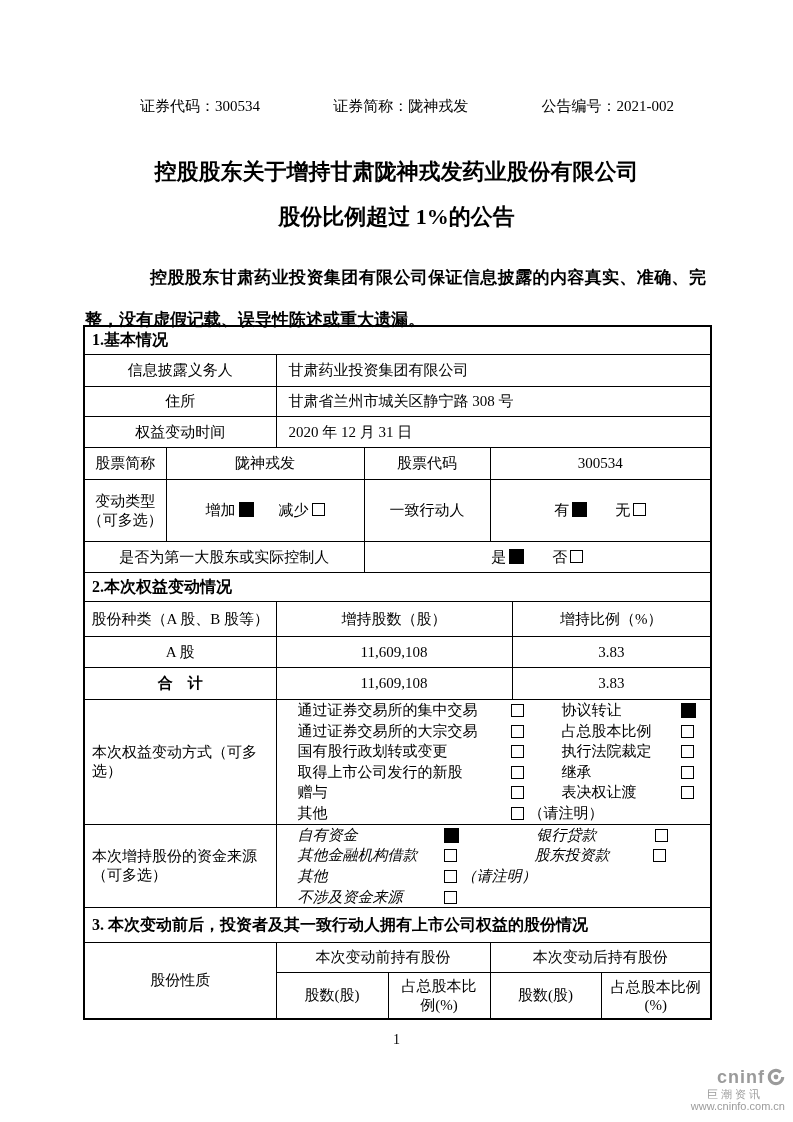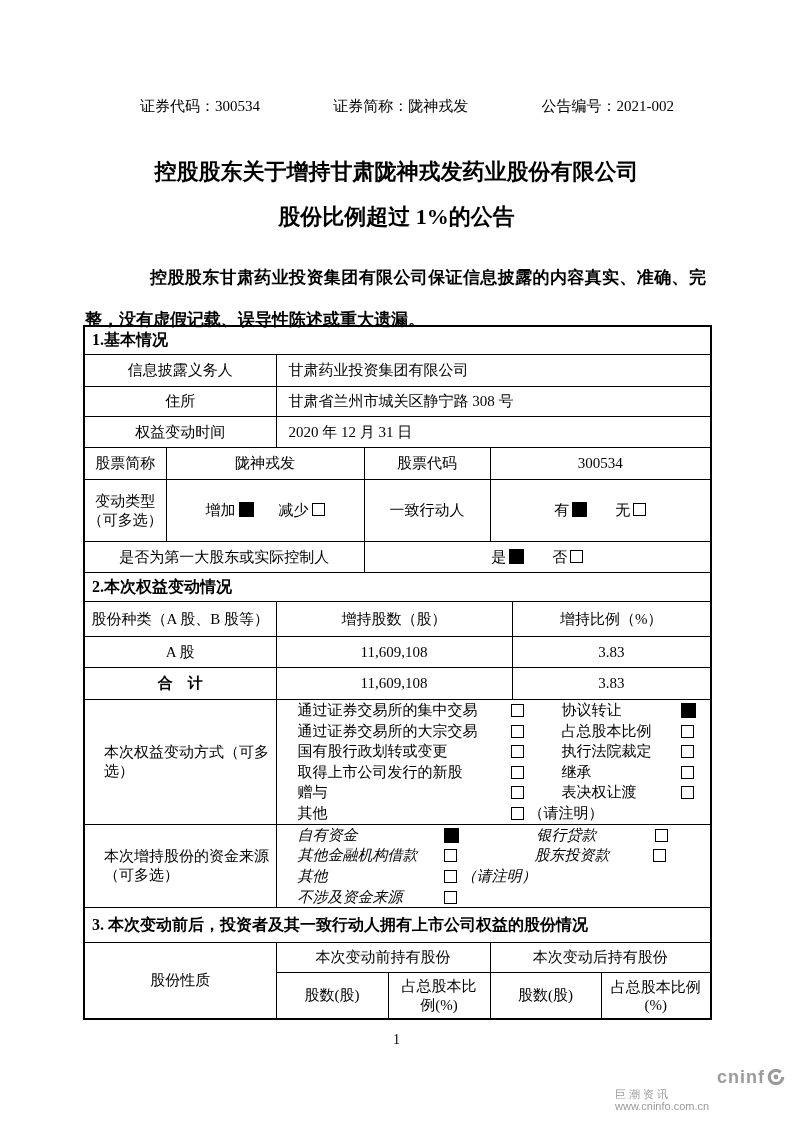--- a/index.html
+++ b/index.html
@@ -30,21 +30,21 @@
   .table-wrap{position:absolute;top:325px;left:83px;}
   table{border-collapse:collapse;table-layout:fixed;width:629px;font-size:15px;}
   td{
     border:1px solid #000;text-align:center;vertical-align:middle;
     padding:0 2px;overflow:hidden;
   }
   table{border:2px solid #000;}
   tr.sec td{text-align:left;font-weight:bold;font-size:16px;padding-left:7px;}
   td.tl{text-align:left;}
   td.pl14{padding-left:12px;}
-  td.pl7{padding-left:19px;}
+  td.pl7{padding-left:7px;}
   td.narrow{padding:0 8px;}
   .nw{white-space:nowrap;}
   .bold{font-weight:bold;}
   
   tr.h28 td{height:27px;}  tr.h32 td{height:31px;}  tr.h30 td{height:29px;}
   tr.h31 td{height:30px;}  tr.h62 td{height:61px;}  tr.h29 td{height:28px;}
   tr.h35 td{height:34px;}  tr.h125 td{height:124px;} tr.h83 td{height:82px;}
   tr.h46 td{height:45px;}
   
   .cb{
@@ -61,21 +61,21 @@
   .f-line{height:20.6px;font-style:italic;}
   .m-line .l1{width:210px;text-align:left;}
   .m-line .l2{width:116px;margin-left:38px;text-align:left;}
   .f-line .l1{width:143px;text-align:left;}
   .f-line .l2{width:115px;margin-left:78px;text-align:left;}
   .note{margin-left:5px;}
   
   .page-num{position:absolute;top:1032px;left:0;width:100%;text-align:center;font-size:14px;}
   .logo{
     position:absolute;top:1067px;right:8px;width:170px;
-    color:#9b9b9b;font-family:"Liberation Sans",sans-serif;text-align:left;
+    color:#9b9b9b;font-family:"Liberation Sans",sans-serif;text-align:right;
     line-height:1.15;
   }
   .logo-top{display:flex;align-items:center;justify-content:flex-end;font-weight:bold;font-size:18px;letter-spacing:1px;}
   .logo-top svg{margin-left:2px;}
   .logo-cn{font-size:11px;letter-spacing:3px;margin-right:22px;}
   .logo-url{font-size:11px;}
 </style>
 </head>
 <body>
 

